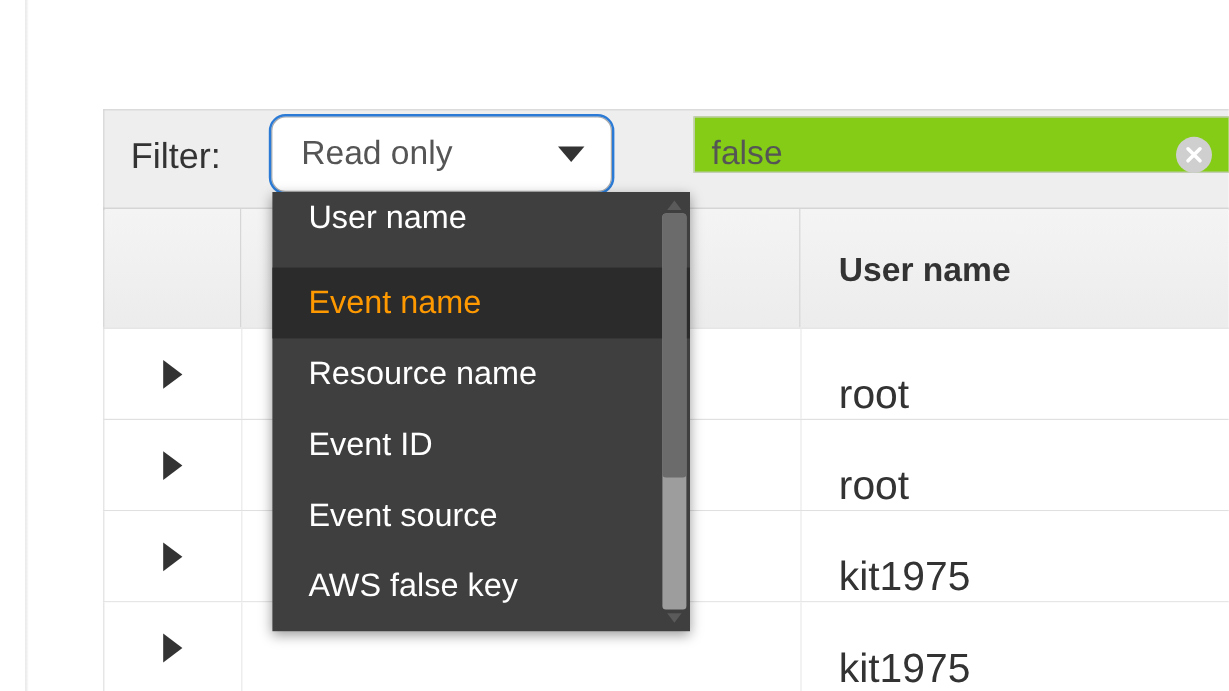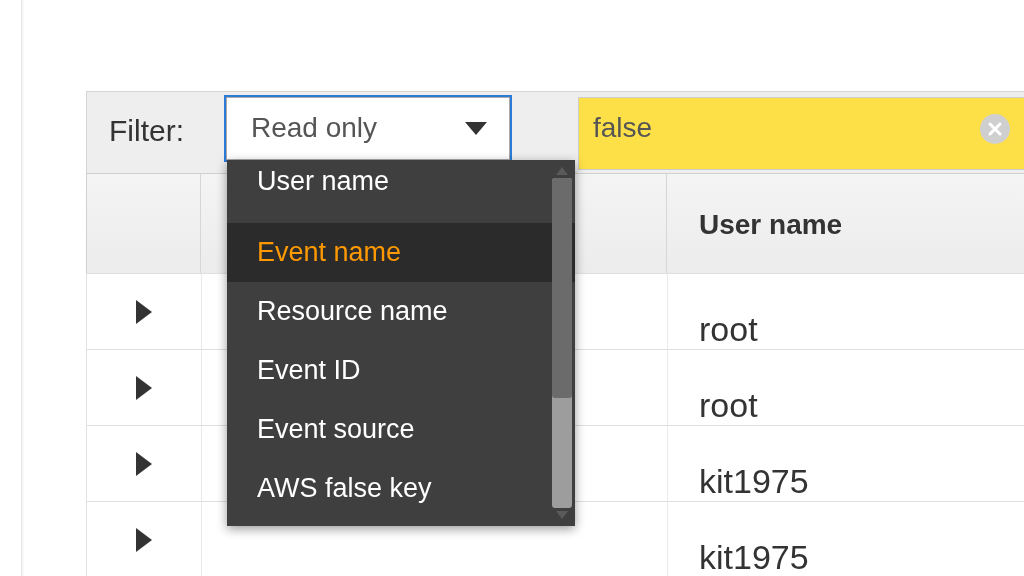--- a/index.html
+++ b/index.html
@@ -50,21 +50,21 @@
 
   
   .dd-trigger {
     position: absolute;
     left: 226px;
     top: 97px;
     width: 284px;
     height: 63px;
     background: #ffffff;
     border: 1px solid #aaaaaa;
-    border-radius: 0;
+    border-radius: 12px;
     outline: 2px solid #2b7bd6;
     outline-offset: 0;
     box-sizing: border-box;
   }
   .dd-trigger .dd-value {
     position: absolute;
     left: 24px;
     top: 14px;
     font-size: 28px;
     color: #555555;
@@ -78,22 +78,22 @@
     border-right: 11px solid transparent;
     border-top: 13px solid #333333;
   }
 
   
   .filter-value-wrap {
     position: absolute;
     left: 578px;
     top: 97px;
     right: 0;
-    height: 73px;
-    background: #fde047;
+    height: 47px;
+    background: #84cc16;
     border: 1px solid #cccccc;
     border-right: none;
     box-sizing: border-box;
   }
   .filter-value {
     position: absolute;
     left: 14px;
     top: 14px;
     font-size: 28px;
     color: #555555;

